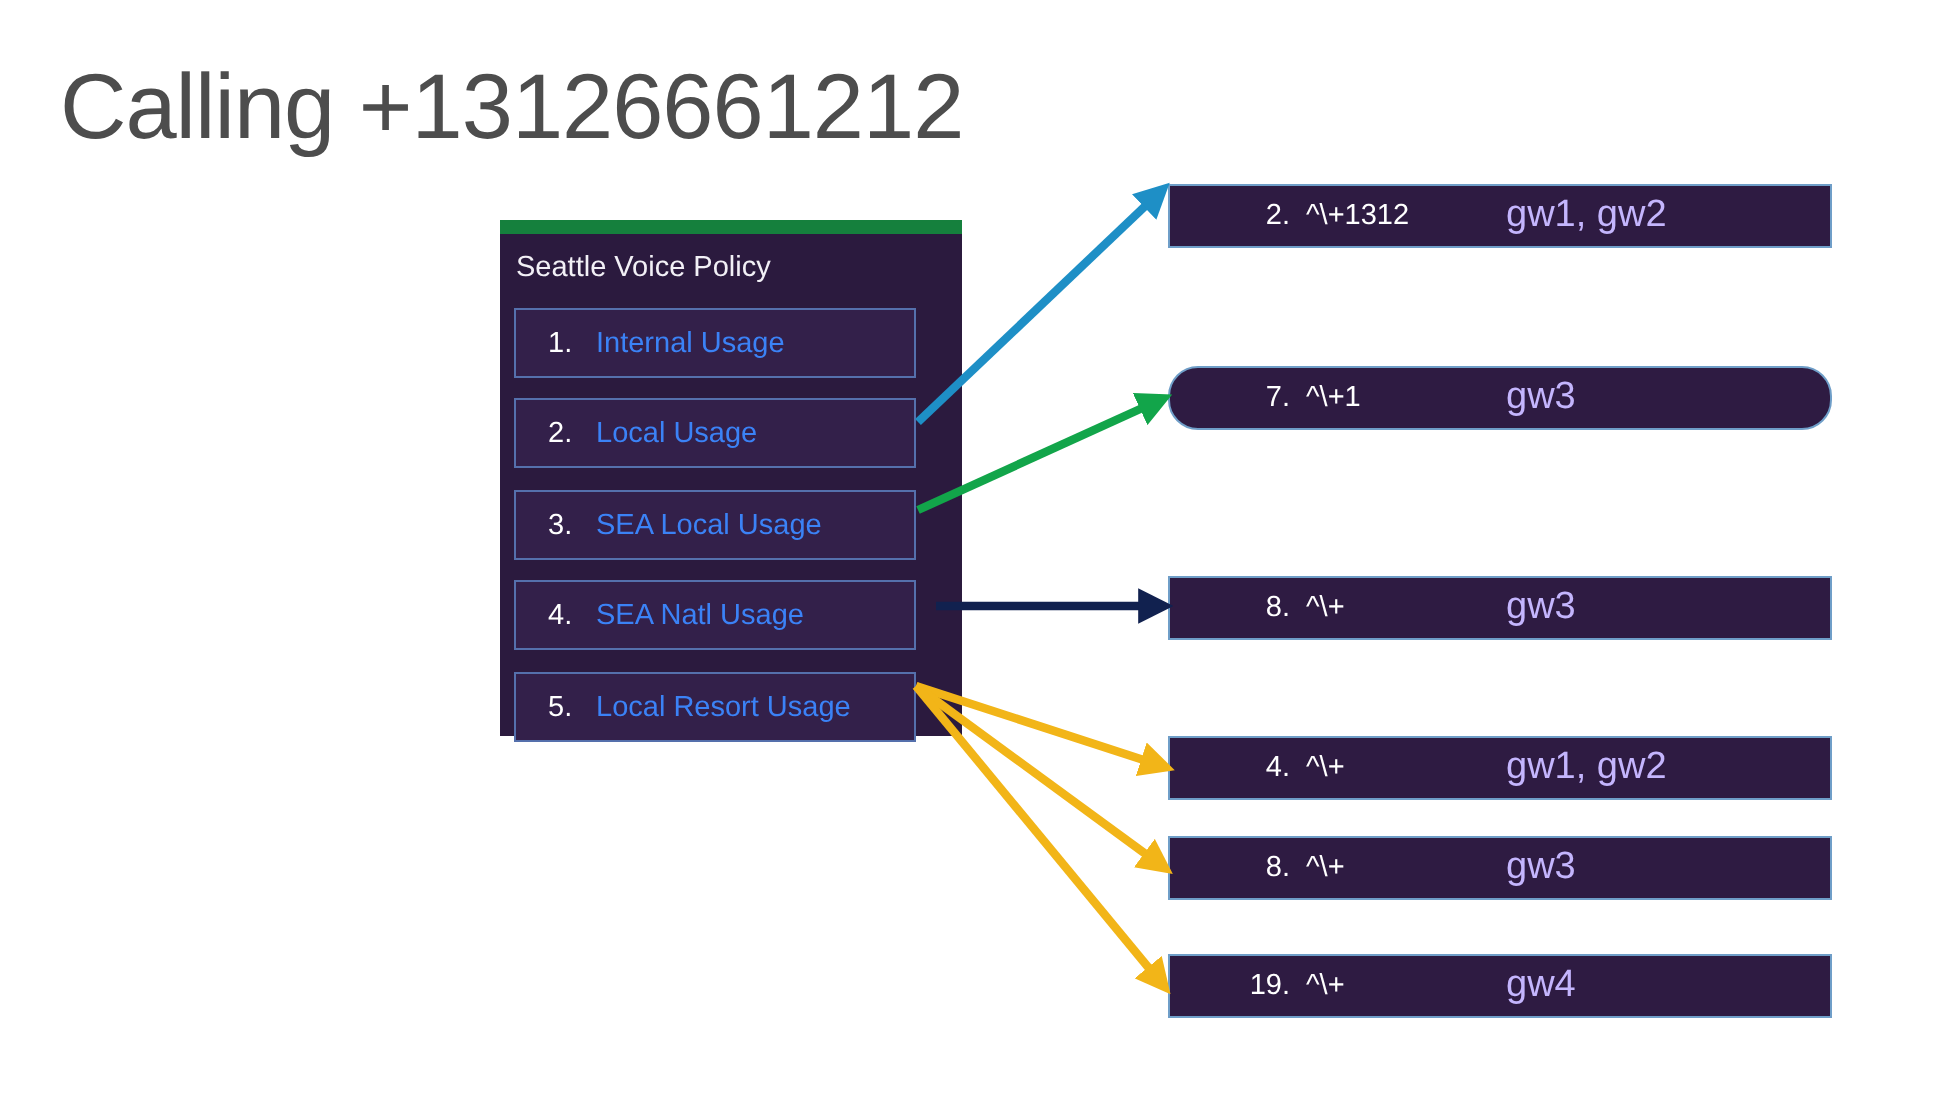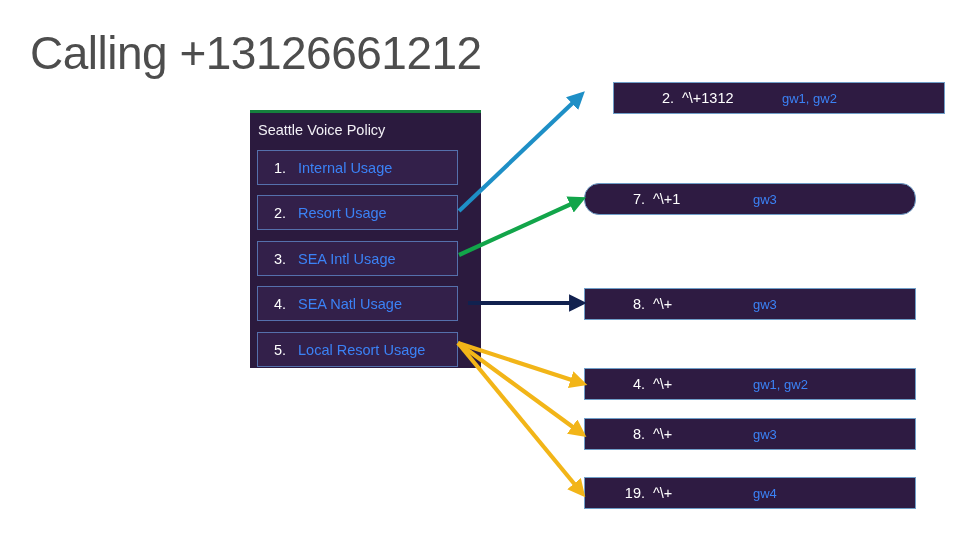--- a/index.html
+++ b/index.html
@@ -30,21 +30,21 @@
   }
 
   
   #policy-panel {
     position: absolute;
     left: 250px;
     top: 110px;
     width: 231px;
     height: 258px;
     background: #2b1a3e;
-    border-top: 3px solid #15803d;
+    border-top: 7px solid #15803d;
     box-sizing: border-box;
   }
   #policy-panel-title {
     position: absolute;
     left: 8px;
     top: 9px;
     font-size: 14.5px;
     color: #f2f0f6;
     white-space: nowrap;
   }
@@ -103,25 +103,25 @@
     display: inline-block;
     width: 34px;
     text-align: right;
     margin-right: 8px;
   }
   .route-row .gateways {
     position: absolute;
     left: 168px;
     top: 50%;
     transform: translateY(-50%);
-    font-size: 13px;
-    color: #3b82f6;
-    white-space: nowrap;
-  }
-  #route-row-0 { top: 82px; margin-left: 29px; }
+    font-size: 19px;
+    color: #c4b5fd;
+    white-space: nowrap;
+  }
+  #route-row-0 { top: 92px; }
   #route-row-1 { top: 183px; border-radius: 15px; }
   #route-row-2 { top: 288px; }
   #route-row-3 { top: 368px; }
   #route-row-4 { top: 418px; }
   #route-row-5 { top: 477px; }
 
   
   #arrow-layer {
     position: absolute;
     left: 0;
@@ -140,26 +140,26 @@
 
   <div id="policy-panel-title">Seattle Voice Policy</div>
 
   <div class="policy-row" id="policy-row-0">
     <span class="num">1.</span>
     <span class="label">Internal Usage</span>
   </div>
 
   <div class="policy-row" id="policy-row-1">
     <span class="num">2.</span>
-    <span class="label">Resort Usage</span>
+    <span class="label">Local Usage</span>
   </div>
 
   <div class="policy-row" id="policy-row-2">
     <span class="num">3.</span>
-    <span class="label">SEA Intl Usage</span>
+    <span class="label">SEA Local Usage</span>
   </div>
 
   <div class="policy-row" id="policy-row-3">
     <span class="num">4.</span>
     <span class="label">SEA Natl Usage</span>
   </div>
 
   <div class="policy-row" id="policy-row-4">
     <span class="num">5.</span>
     <span class="label">Local Resort Usage</span>

